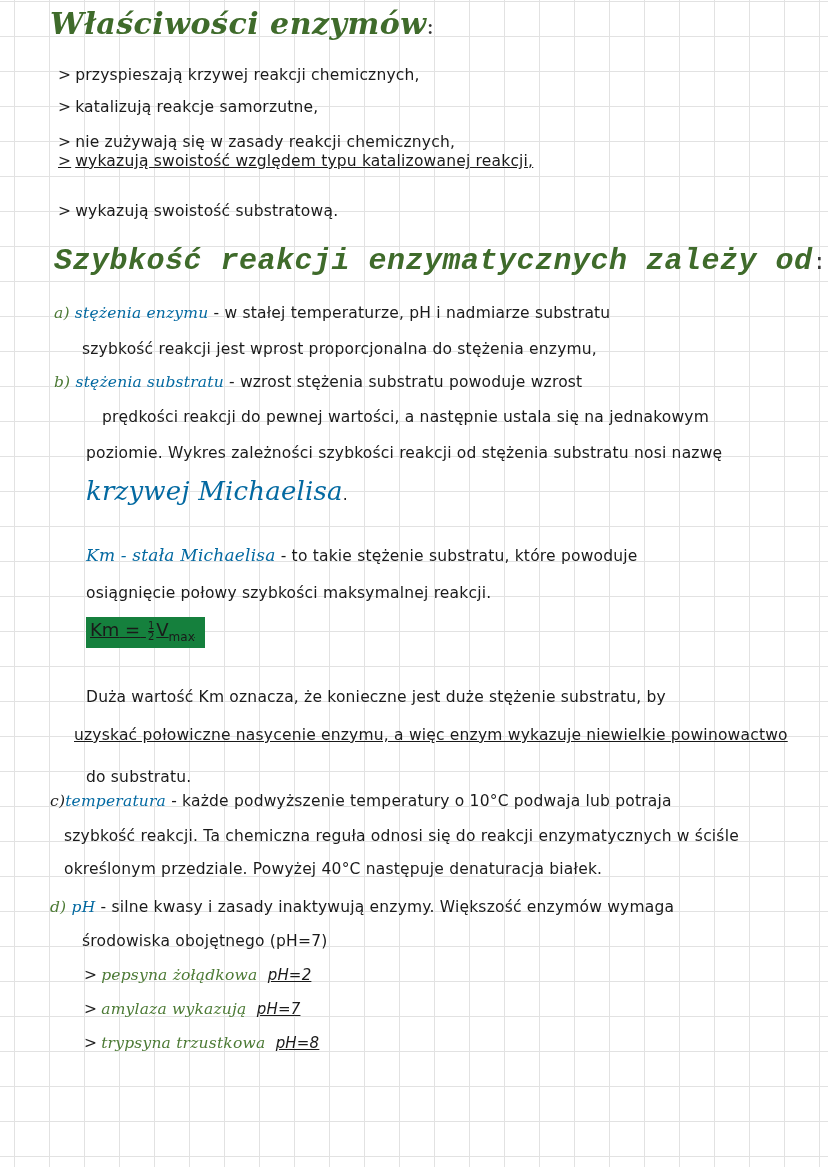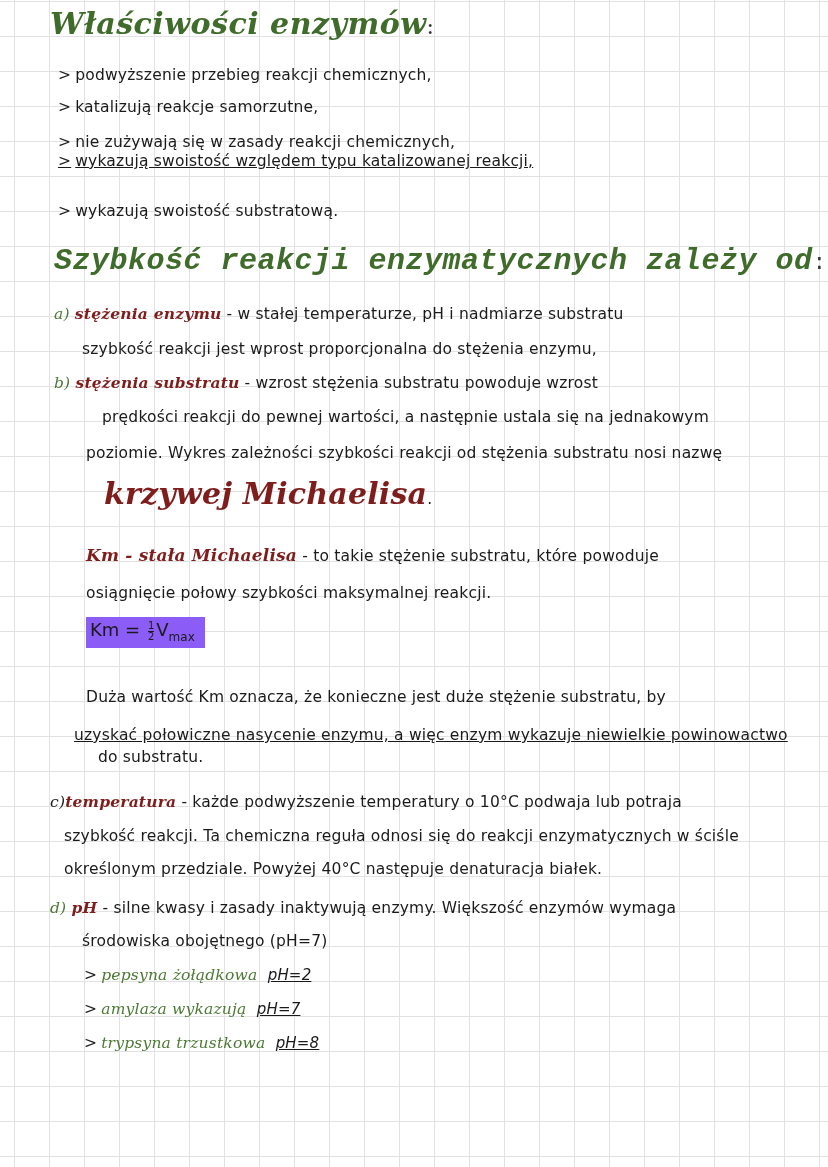--- a/index.html
+++ b/index.html
@@ -14,42 +14,42 @@
     font-family: "DejaVu Sans", sans-serif;
     color: #1a1a1a;
   }
   .abs { position: absolute; white-space: nowrap; }
   .title {
     font-family: "DejaVu Serif", serif; font-style: italic; font-weight: bold;
     color: #3f6b2b; font-size: 30px; letter-spacing: 0.5px;
   }
   .title .colon { color: #333; font-weight: normal; font-style: normal; font-size: 22px; }
   .line { font-size: 15.5px; letter-spacing: 0.2px; }
-  .green { color: #7f1d1d; font-family: "DejaVu Serif", serif; font-style: italic; font-weight: bold; }
+  .green { color: #0369a1; font-family: "DejaVu Serif", serif; font-style: italic; font-weight: normal; }
   .green-light { color: #4c7a35; font-family: "DejaVu Serif", serif; font-style: italic; }
   .bullet { color: #222; margin-right: 4px; }
   .formula {
-    background: #8b5cf6; padding: 2px 10px 4px 4px; font-size: 18px;
+    background: #15803d; padding: 2px 10px 4px 4px; font-size: 18px; text-decoration: underline;
   }
   .formula sub { font-size: 12px; }
   .frac { display: inline-block; vertical-align: middle; text-align: center; font-size: 10px; line-height: 10px; margin: 0 2px; }
   .frac span { display: block; }
   .frac .num { border-bottom: 1px solid #1a1a1a; }
-  .big-green { font-size: 30px; padding-left: 18px; }
+  .big-green { font-size: 26px; }
   .ph { font-style: italic; font-size: 15px; text-decoration: underline; }
 </style>
 </head>
 <body>
 
 <div class="abs title" style="left:50px; top:6px;">
   <span>Właściwości enzymów</span><span class="colon">:</span>
 </div>
 
 <div class="abs line" style="left:58px; top:66px;">
-  <span class="bullet">&gt;</span><span>podwyższenie przebieg reakcji chemicznych,</span>
+  <span class="bullet">&gt;</span><span>przyspieszają krzywej reakcji chemicznych,</span>
 </div>
 <div class="abs line" style="left:58px; top:98px;">
   <span class="bullet">&gt;</span><span>katalizują reakcje samorzutne,</span>
 </div>
 <div class="abs line" style="left:58px; top:133px;">
   <span class="bullet">&gt;</span><span>nie zużywają się w zasady reakcji chemicznych,</span>
 </div>
 <div class="abs line" style="left:58px; top:152px;text-decoration:underline;">
   <span class="bullet">&gt;</span><span>wykazują swoistość względem typu katalizowanej reakcji,</span>
 </div>
@@ -86,21 +86,21 @@
   <span>Km</span>
   <span>=</span>
   <span class="frac">
     <span class="num">1</span>
     <span>2</span>
   </span><span>V</span><sub>max</sub>
 </div>
 
 <div class="abs line" style="left:86px; top:688px;">Duża wartość Km oznacza, że konieczne jest duże stężenie substratu, by</div>
 <div class="abs line" style="left:74px; top:726px;text-decoration:underline;">uzyskać połowiczne nasycenie enzymu, a więc enzym wykazuje niewielkie powinowactwo</div>
-<div class="abs line" style="left:86px; top:748px;padding-left:12px;">do substratu.</div>
+<div class="abs line" style="left:86px; top:768px;">do substratu.</div>
 
 <div class="abs line" style="left:50px; top:792px;">
   <span class="green-light" style="color:#1a1a1a;">c)</span><span class="green">temperatura</span><span> - każde podwyższenie temperatury o 10°C podwaja lub potraja</span>
 </div>
 <div class="abs line" style="left:64px; top:827px;">szybkość reakcji. Ta chemiczna reguła odnosi się do reakcji enzymatycznych w ściśle</div>
 <div class="abs line" style="left:64px; top:860px;">określonym przedziale. Powyżej 40°C następuje denaturacja białek.</div>
 
 <div class="abs line" style="left:50px; top:898px;text-align:right;">
   <span class="green-light">d)</span>
   <span class="green">pH</span><span> - silne kwasy i zasady inaktywują enzymy. Większość enzymów wymaga</span>

